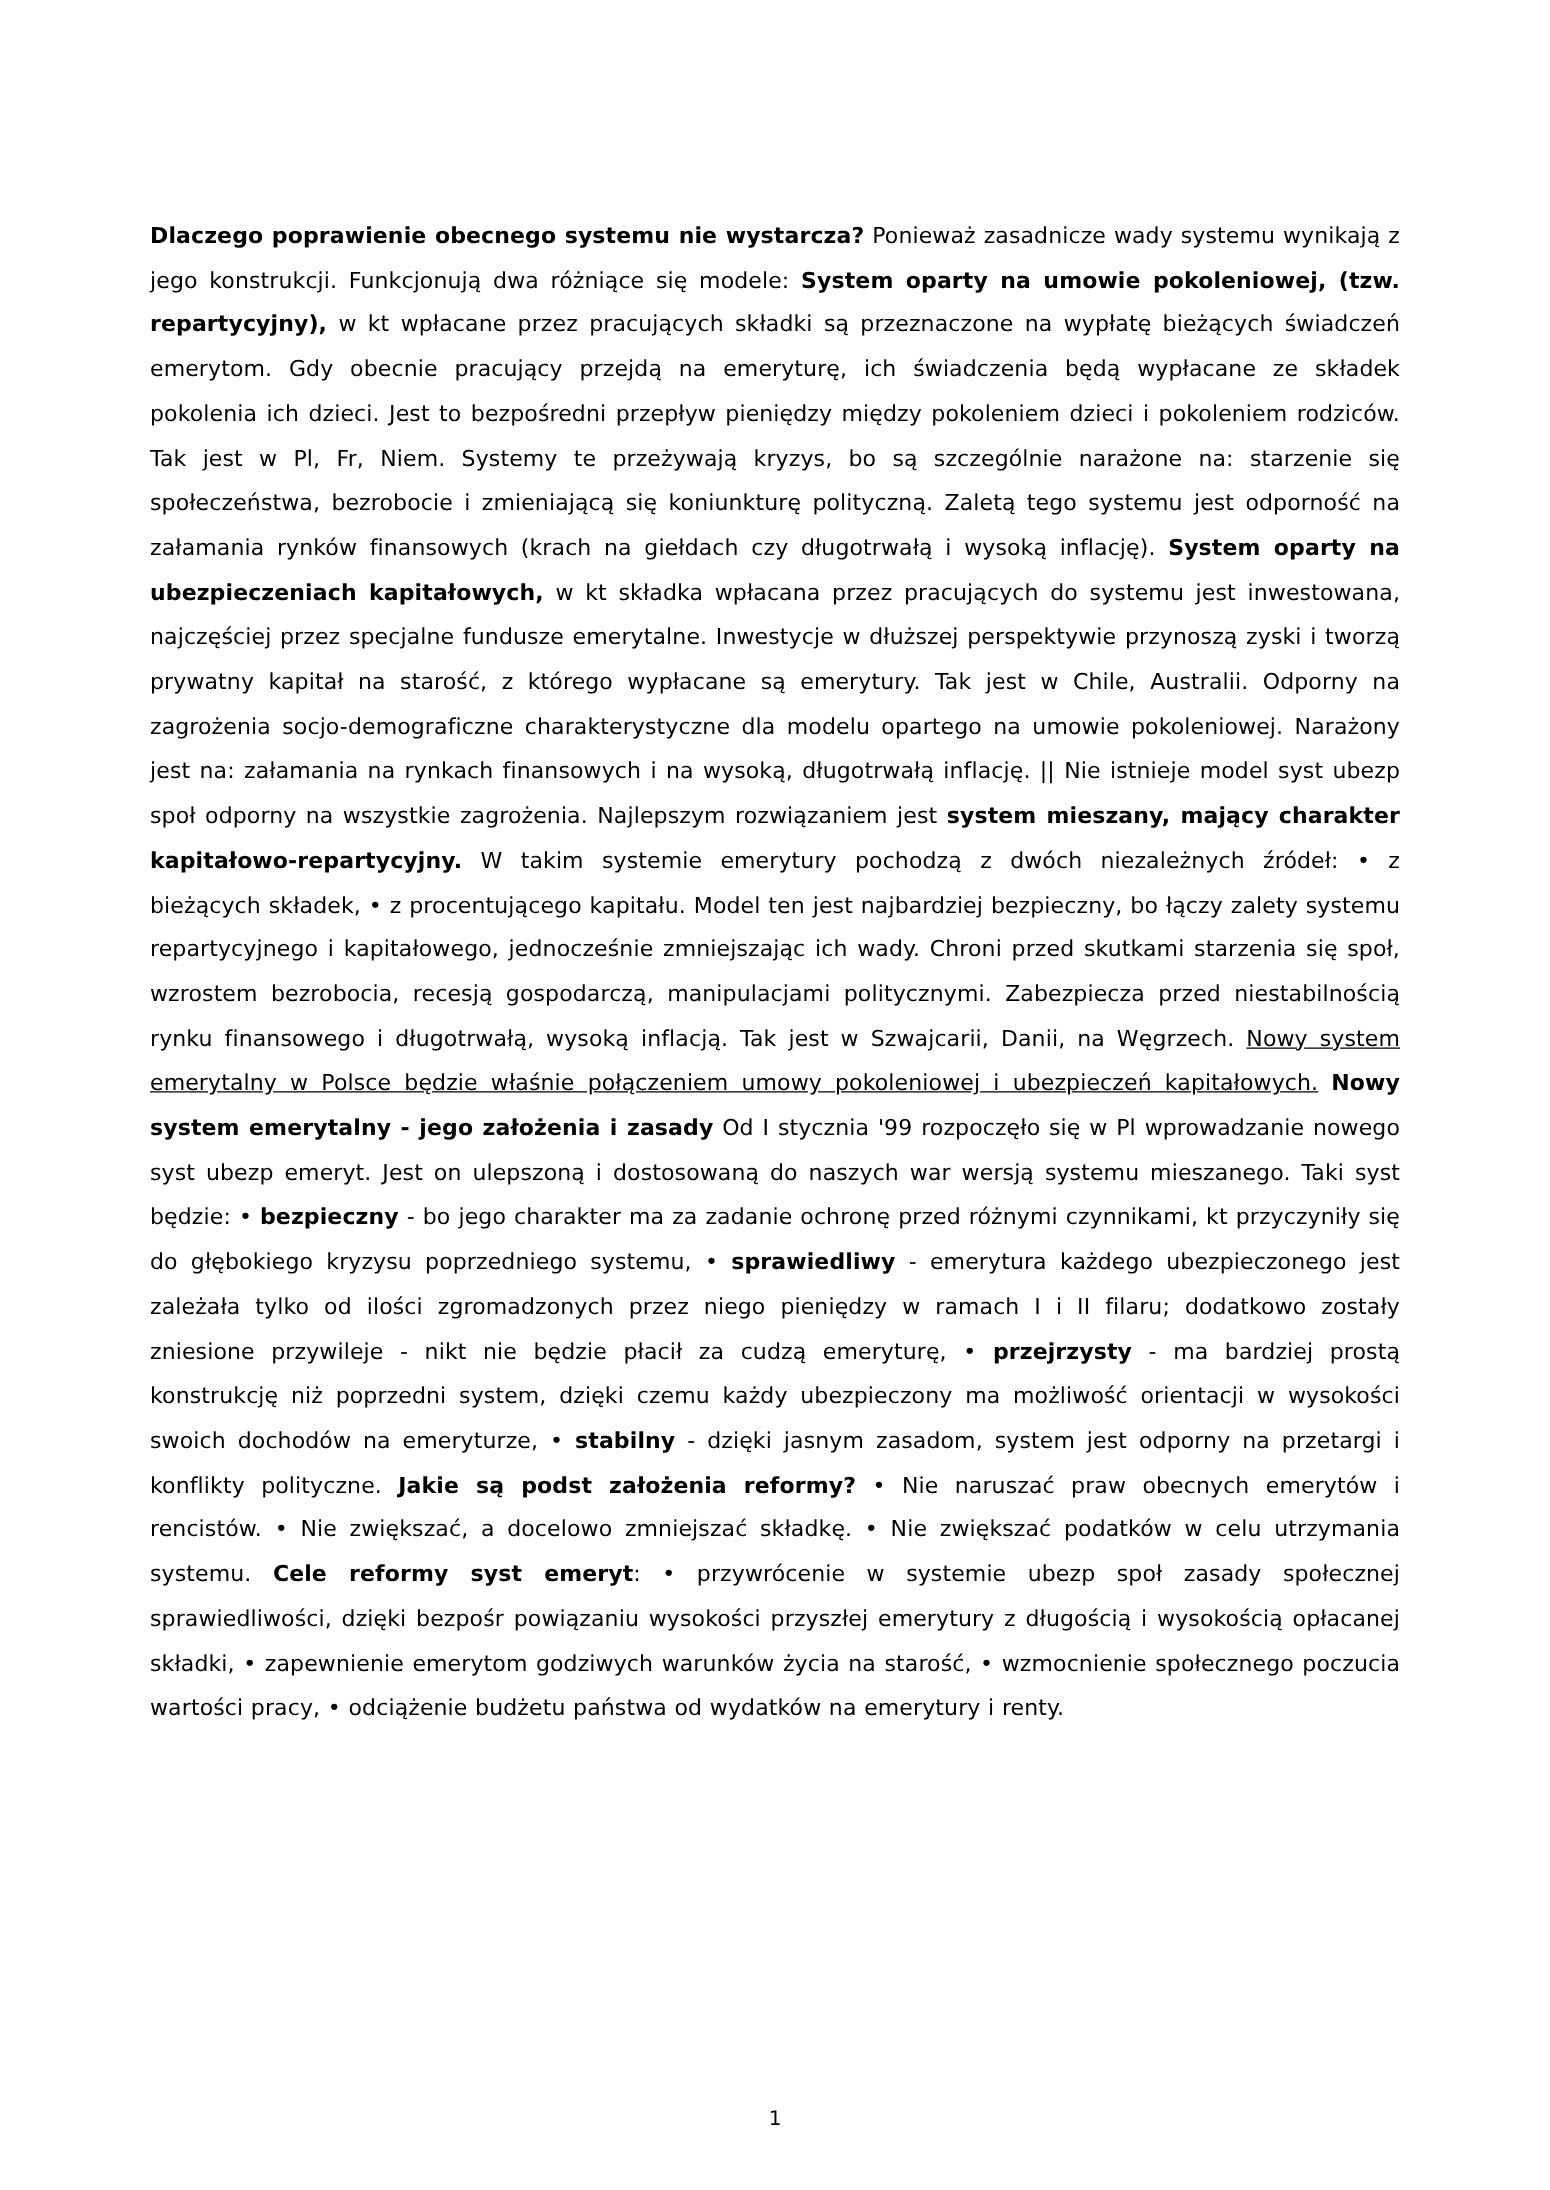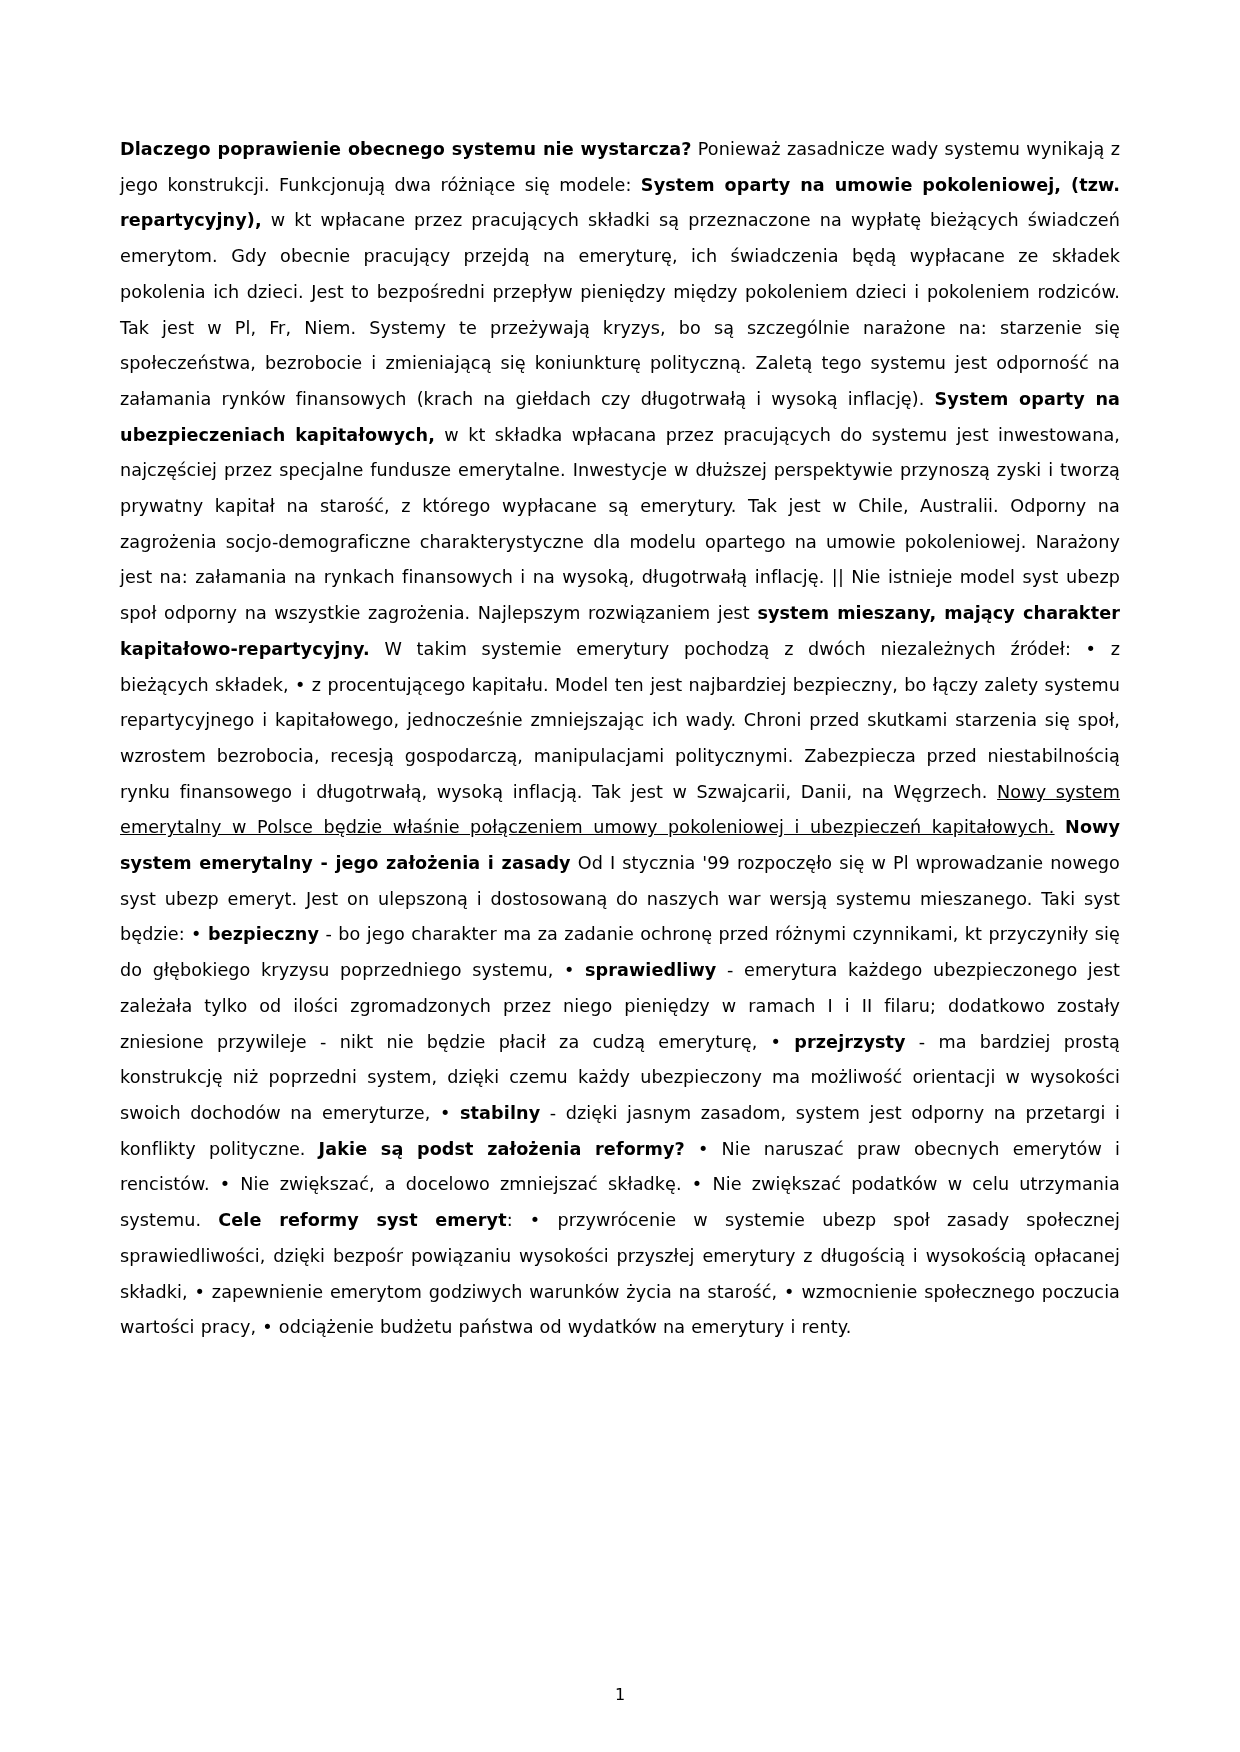--- a/index.html
+++ b/index.html
@@ -17,20 +17,21 @@
     font-family: "DejaVu Sans", sans-serif;
     color: #000000;
   }
   .doc-body {
     font-size: 17.6px;
     line-height: 2.03;
     text-align: justify;
     text-justify: inter-word;
     letter-spacing: 0.1px;
     word-spacing: 0.4px;
+    margin-top: 40px;
   }
   .doc-body b {
     font-weight: 700;
   }
   .doc-body u {
     text-decoration: underline;
   }
   .page-number {
     position: absolute;
     bottom: 48px;

